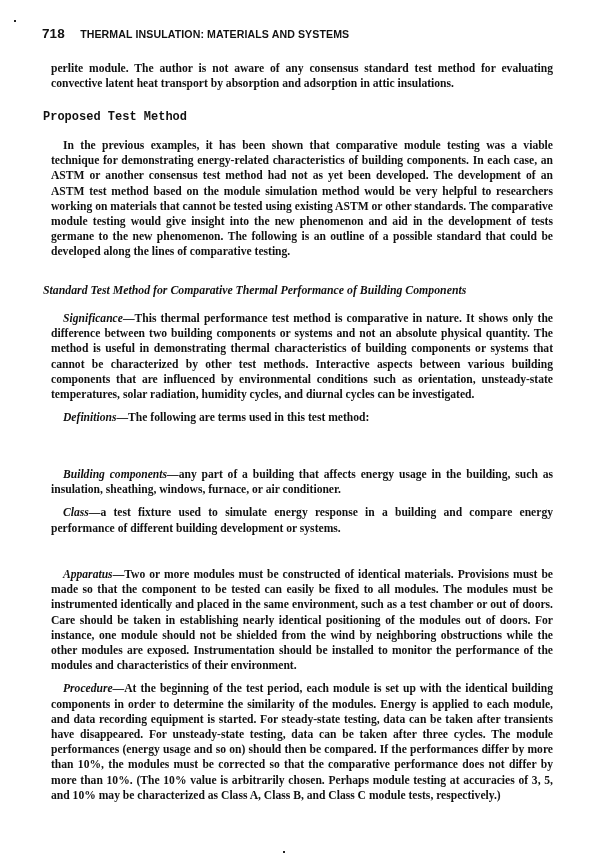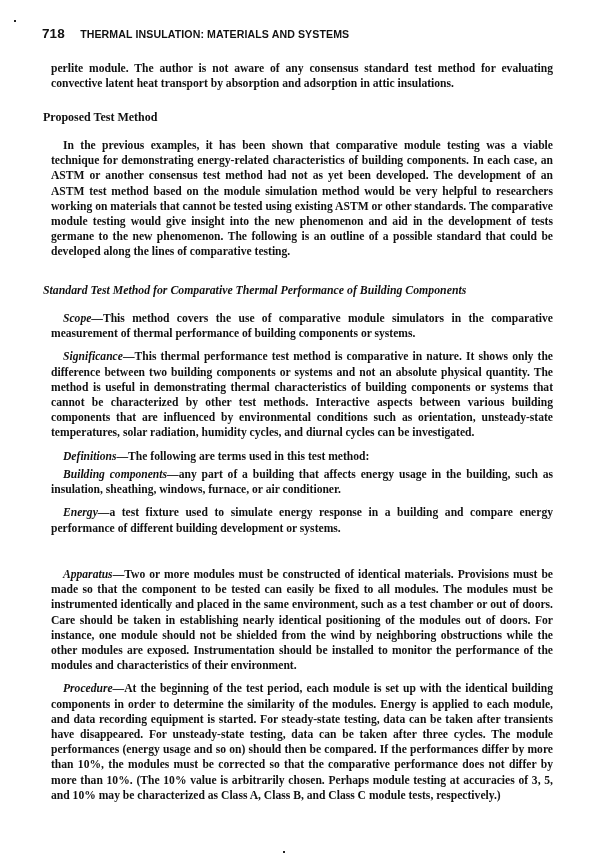--- a/index.html
+++ b/index.html
@@ -29,37 +29,36 @@
 
   <div class="running-head">
     <span class="pno">718</span>
     <span class="ptitle">THERMAL INSULATION: MATERIALS AND SYSTEMS</span>
   </div>
 
   <div class="block" style="top:47px;">
     <p>perlite module. The author is not aware of any consensus standard test method for evaluating convective latent heat transport by absorption and adsorption in attic insulations.</p>
   </div>
 
-  <div class="heading" style="top:104px;">Proposed Test Method</div>
+  <div class="heading" style="top:104px;font-family:Liberation Mono, monospace;">Proposed Test Method</div>
 
   <div class="block" style="top:124px;">
     <p class="indent">In the previous examples, it has been shown that comparative module testing was a viable technique for demonstrating energy-related characteristics of building components. In each case, an ASTM or another consensus test method had not as yet been developed. The development of an ASTM test method based on the module simulation method would be very helpful to researchers working on materials that cannot be tested using existing ASTM or other standards. The comparative module testing would give insight into the new phenomenon and aid in the development of tests germane to the new phenomenon. The following is an outline of a possible standard that could be developed along the lines of comparative testing.</p>
   </div>
 
   <div class="subhead" style="top:277px;">Standard Test Method for Comparative Thermal Performance of Building Components</div>
 
   <div class="block" style="top:297px;">
-    <p class="indent"><em>Scope</em>—<span>This method covers the use of comparative module simulators in the comparative measurement of thermal performance of building components or systems.</span></p>
     <p class="indent"><em>Significance</em>—<span>This thermal performance test method is comparative in nature. It shows only the difference between two building components or systems and not an absolute physical quantity. The method is useful in demonstrating thermal characteristics of building components or systems that cannot be characterized by other test methods. Interactive aspects between various building components that are influenced by environmental conditions such as orientation, unsteady-state temperatures, solar radiation, humidity cycles, and diurnal cycles can be investigated.</span></p>
     <p class="indent"><em>Definitions</em>—<span>The following are terms used in this test method:</span></p>
   </div>
 
   <div class="block" style="top:453px;">
     <p class="indent"><em>Building components</em>—<span>any part of a building that affects energy usage in the building, such as insulation, sheathing, windows, furnace, or air conditioner.</span></p>
-    <p class="indent"><em>Energy</em>—<span>a test fixture used to simulate energy response in a building and compare energy performance of different building development or systems.</span></p>
+    <p class="indent"><em>Class</em>—<span>a test fixture used to simulate energy response in a building and compare energy performance of different building development or systems.</span></p>
   </div>
 
   <div class="block" style="top:553px;">
     <p class="indent"><em>Apparatus</em>—<span>Two or more modules must be constructed of identical materials. Provisions must be made so that the component to be tested can easily be fixed to all modules. The modules must be instrumented identically and placed in the same environment, such as a test chamber or out of doors. Care should be taken in establishing nearly identical positioning of the modules out of doors. For instance, one module should not be shielded from the wind by neighboring obstructions while the other modules are exposed. Instrumentation should be installed to monitor the performance of the modules and characteristics of their environment.</span></p>
     <p class="indent"><em>Procedure</em>—<span>At the beginning of the test period, each module is set up with the identical building components in order to determine the similarity of the modules. Energy is applied to each module, and data recording equipment is started. For steady-state testing, data can be taken after transients have disappeared. For unsteady-state testing, data can be taken after three cycles. The module performances (energy usage and so on) should then be compared. If the performances differ by more than 10%, the modules must be corrected so that the comparative performance does not differ by more than 10%. (The 10% value is arbitrarily chosen. Perhaps module testing at accuracies of 3, 5, and 10% may be characterized as Class A, Class B, and Class C module tests, respectively.)</span></p>
   </div>
 
   <div class="dot" style="left:14px; top:14px;"></div>
   <div class="dot" style="left:283px; top:845px;"></div>
 </div>

